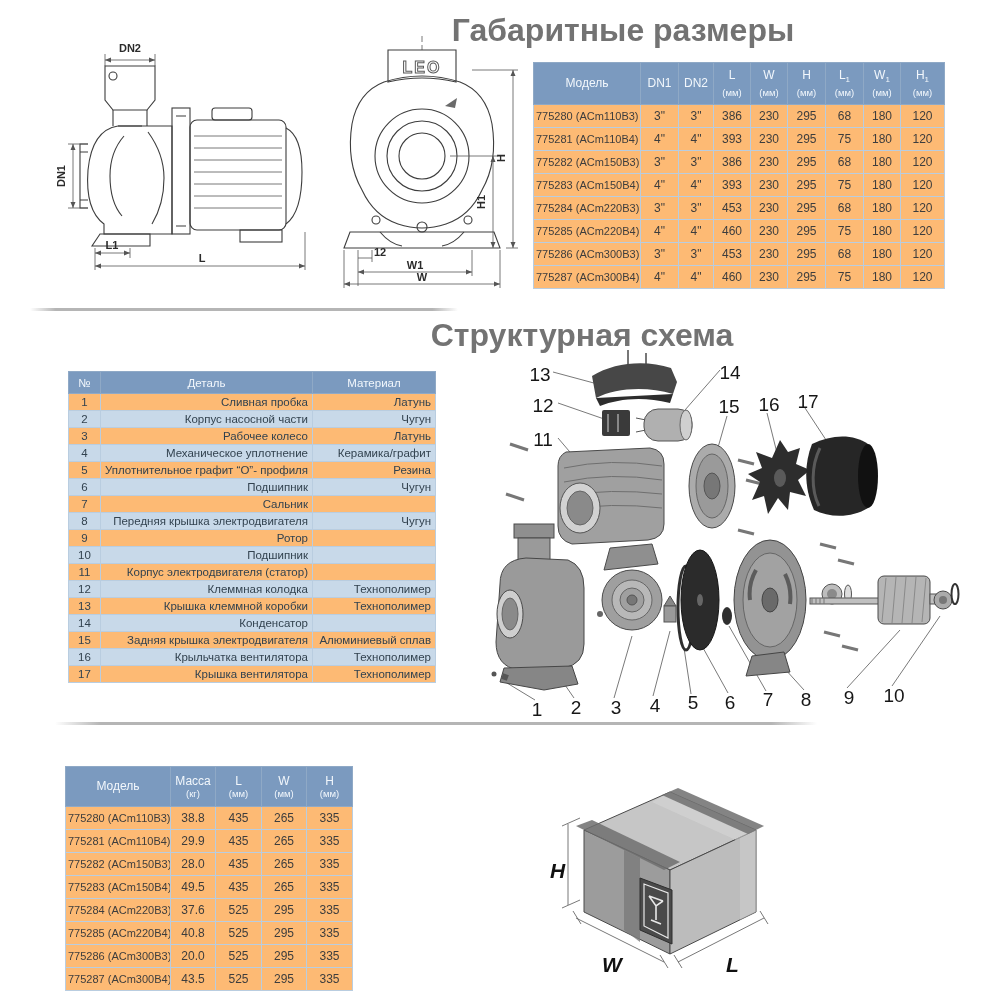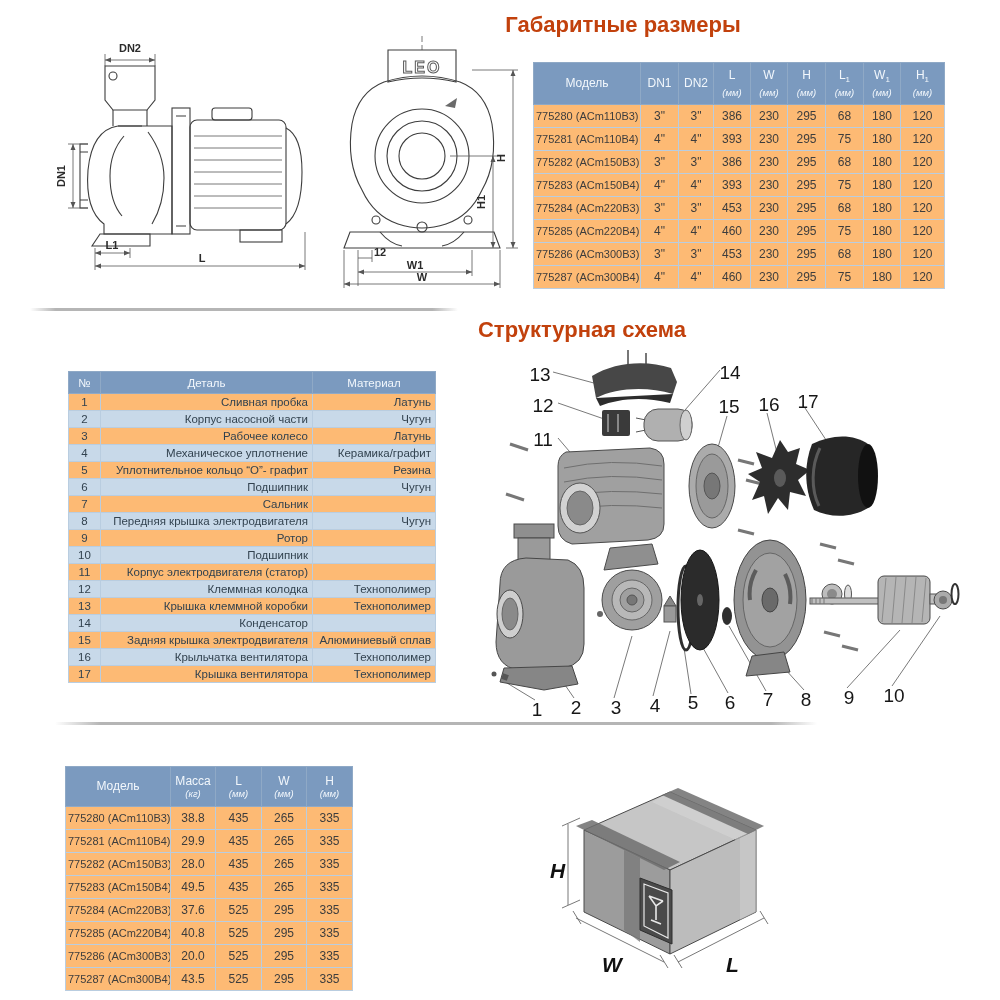--- a/index.html
+++ b/index.html
@@ -1,29 +1,29 @@
 <!DOCTYPE html>
 <html><head>
 <meta charset="utf-8">
 <style>
   html,body{margin:0;padding:0;background:#fff;}
   .page{position:relative;width:1000px;height:1000px;background:#fff;overflow:hidden;
         font-family:"Liberation Sans",sans-serif;color:#3d3d3d;}
-  .sec-title{position:absolute;width:500px;text-align:center;font-size:22px;font-weight:600;color:#c2410c;}
+  .sec-title{position:absolute;width:500px;text-align:center;font-size:32px;font-weight:600;color:#737373;}
   .divider{position:absolute;height:3px;border-radius:2px;
     background:linear-gradient(to right,rgba(181,181,181,0),#b5b5b5 6%,#b5b5b5 94%,rgba(181,181,181,0));}
 
   
   .tbl{border-collapse:collapse;table-layout:fixed;position:absolute;background:#fdba74;}
   .tbl th{background:#7b9abf;color:#f2f7fc;font-weight:400;border:1px solid #8fa9c6;
           text-align:center;vertical-align:middle;padding:2px 1px;}
   .tbl td{border:1px solid #b9cde0;text-align:center;vertical-align:middle;padding:0 2px;
           white-space:nowrap;overflow:hidden;}
   .hl{line-height:13px;}
-  .hu{font-size:9.5px;line-height:11px;font-style:italic;}
+  .hu{font-size:9.5px;line-height:11px;}
   .hsub{font-size:8px;}
 
   .dim{left:533px;top:62px;width:411px;}
   .dim th{font-size:12px;height:37px;}
   .dim td{height:22px;font-size:12px;}
   .dim td:first-child{font-size:11px;}
 
   .parts{left:68px;top:371px;width:367px;}
   .parts th{font-size:11.5px;height:17px;}
   .parts td{height:16px;font-size:11.5px;color:#32424f;}
@@ -314,21 +314,21 @@
           <td>Рабочее колесо</td>
           <td>Латунь</td>
         </tr>
         <tr>
           <td>4</td>
           <td>Механическое уплотнение</td>
           <td>Керамика/графит</td>
         </tr>
         <tr>
           <td>5</td>
-          <td>Уплотнительное кольцо “О”- графит</td>
+          <td>Уплотнительное графит “О”- профиля</td>
           <td>Резина</td>
         </tr>
         <tr>
           <td>6</td>
           <td>Подшипник</td>
           <td>Чугун</td>
         </tr>
         <tr>
           <td>7</td>
           <td>Сальник</td>

